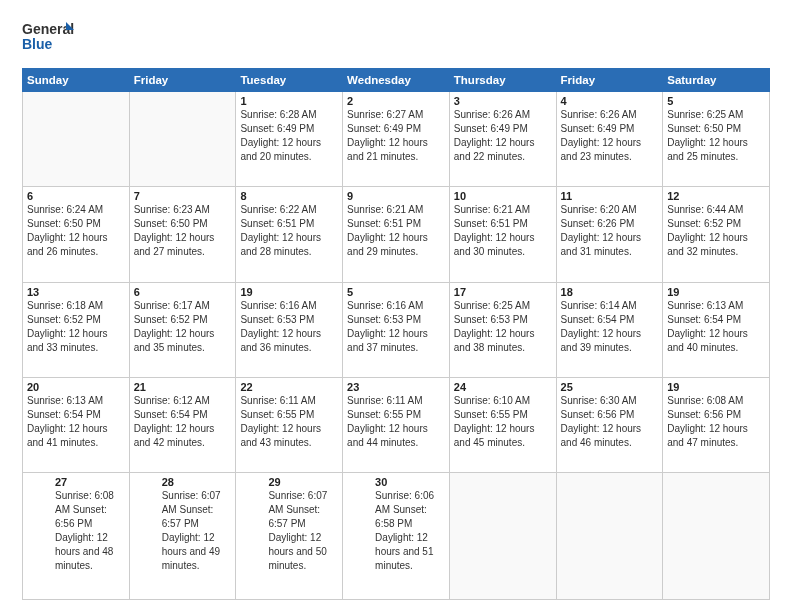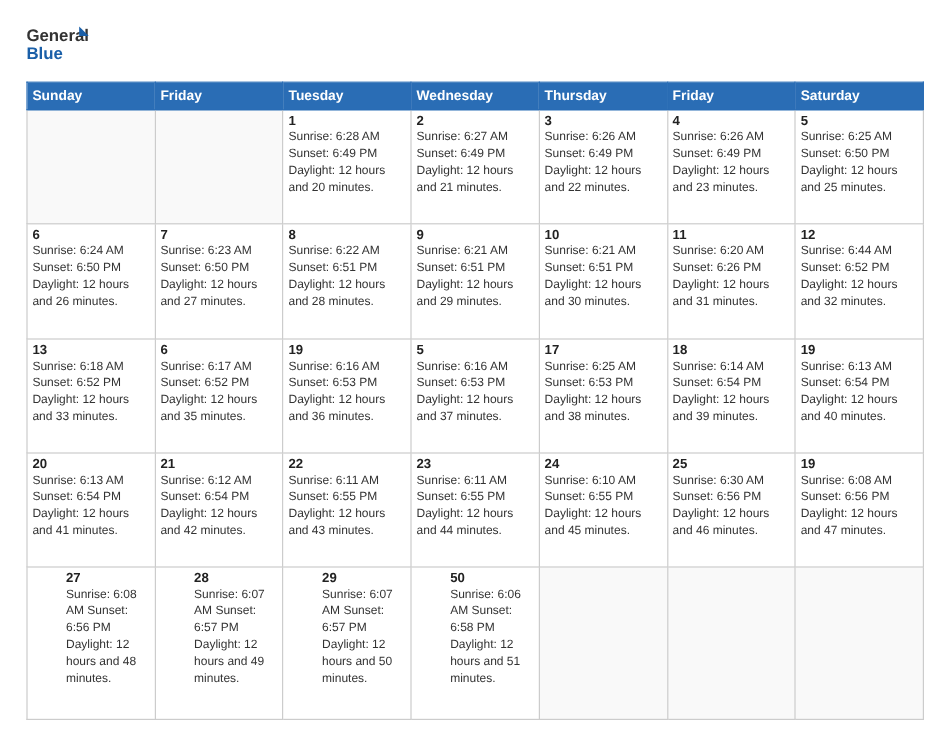--- a/index.html
+++ b/index.html
@@ -297,21 +297,21 @@
 Sunset: 6:57 PM
 Daylight: 12 hours and 49 minutes.</div>
           </td>
           <td>
             <span class="day-number">29</span>
             <div class="day-info">Sunrise: 6:07 AM
 Sunset: 6:57 PM
 Daylight: 12 hours and 50 minutes.</div>
           </td>
           <td>
-            <span class="day-number">50</span>
+            <span class="day-number">30</span>
             <div class="day-info">Sunrise: 6:06 AM
 Sunset: 6:58 PM
 Daylight: 12 hours and 51 minutes.</div>
           </td>
           <td class="empty"></td>
           <td class="empty"></td>
           <td class="empty"></td>
         </tr>
       </tbody>
   </table>

